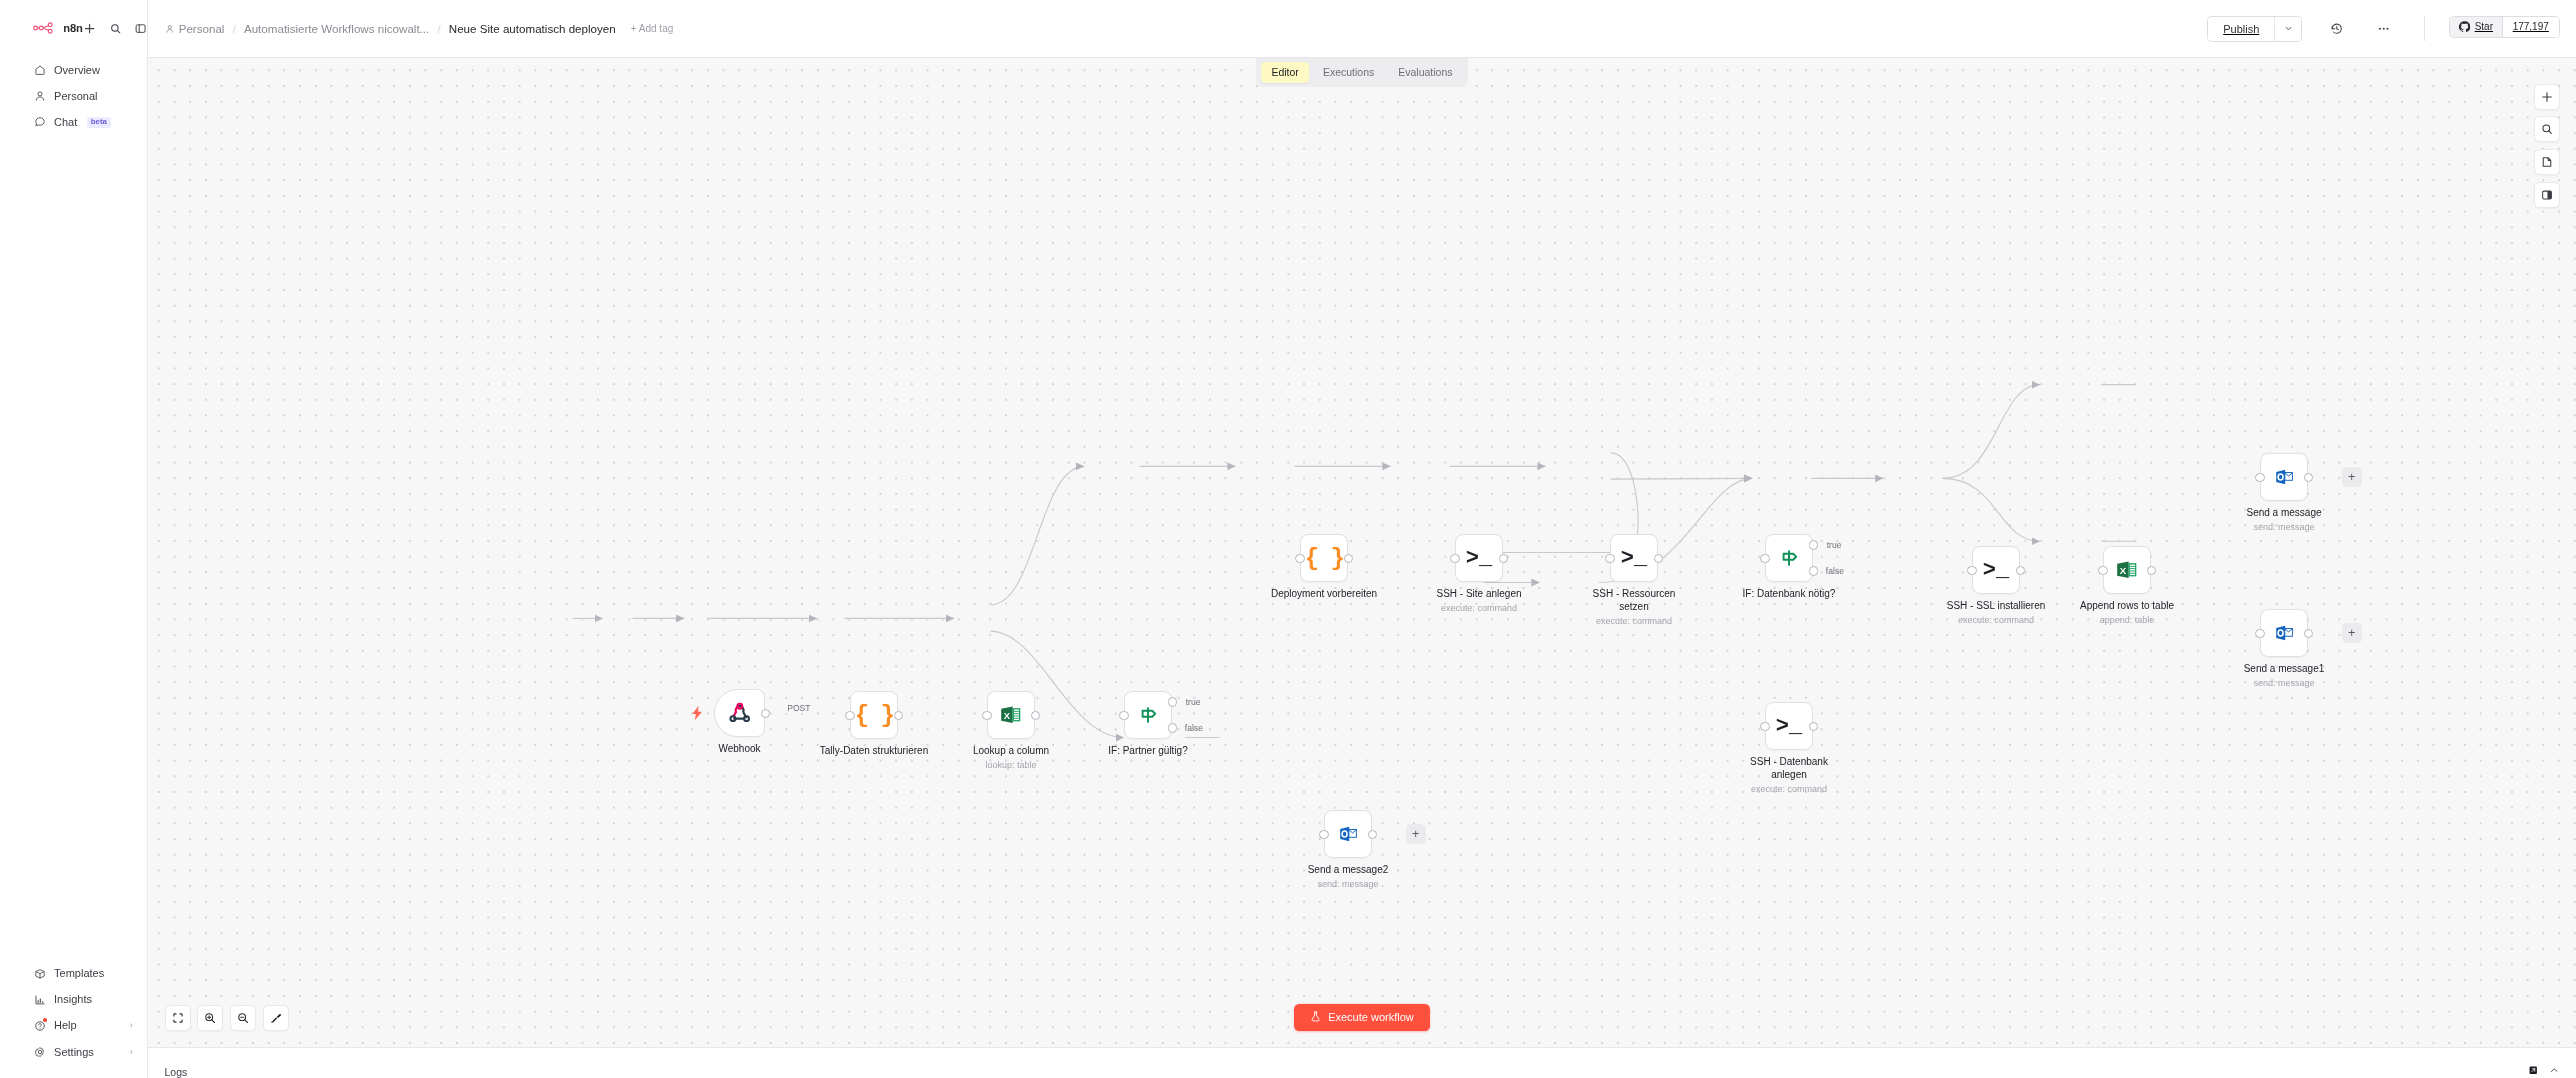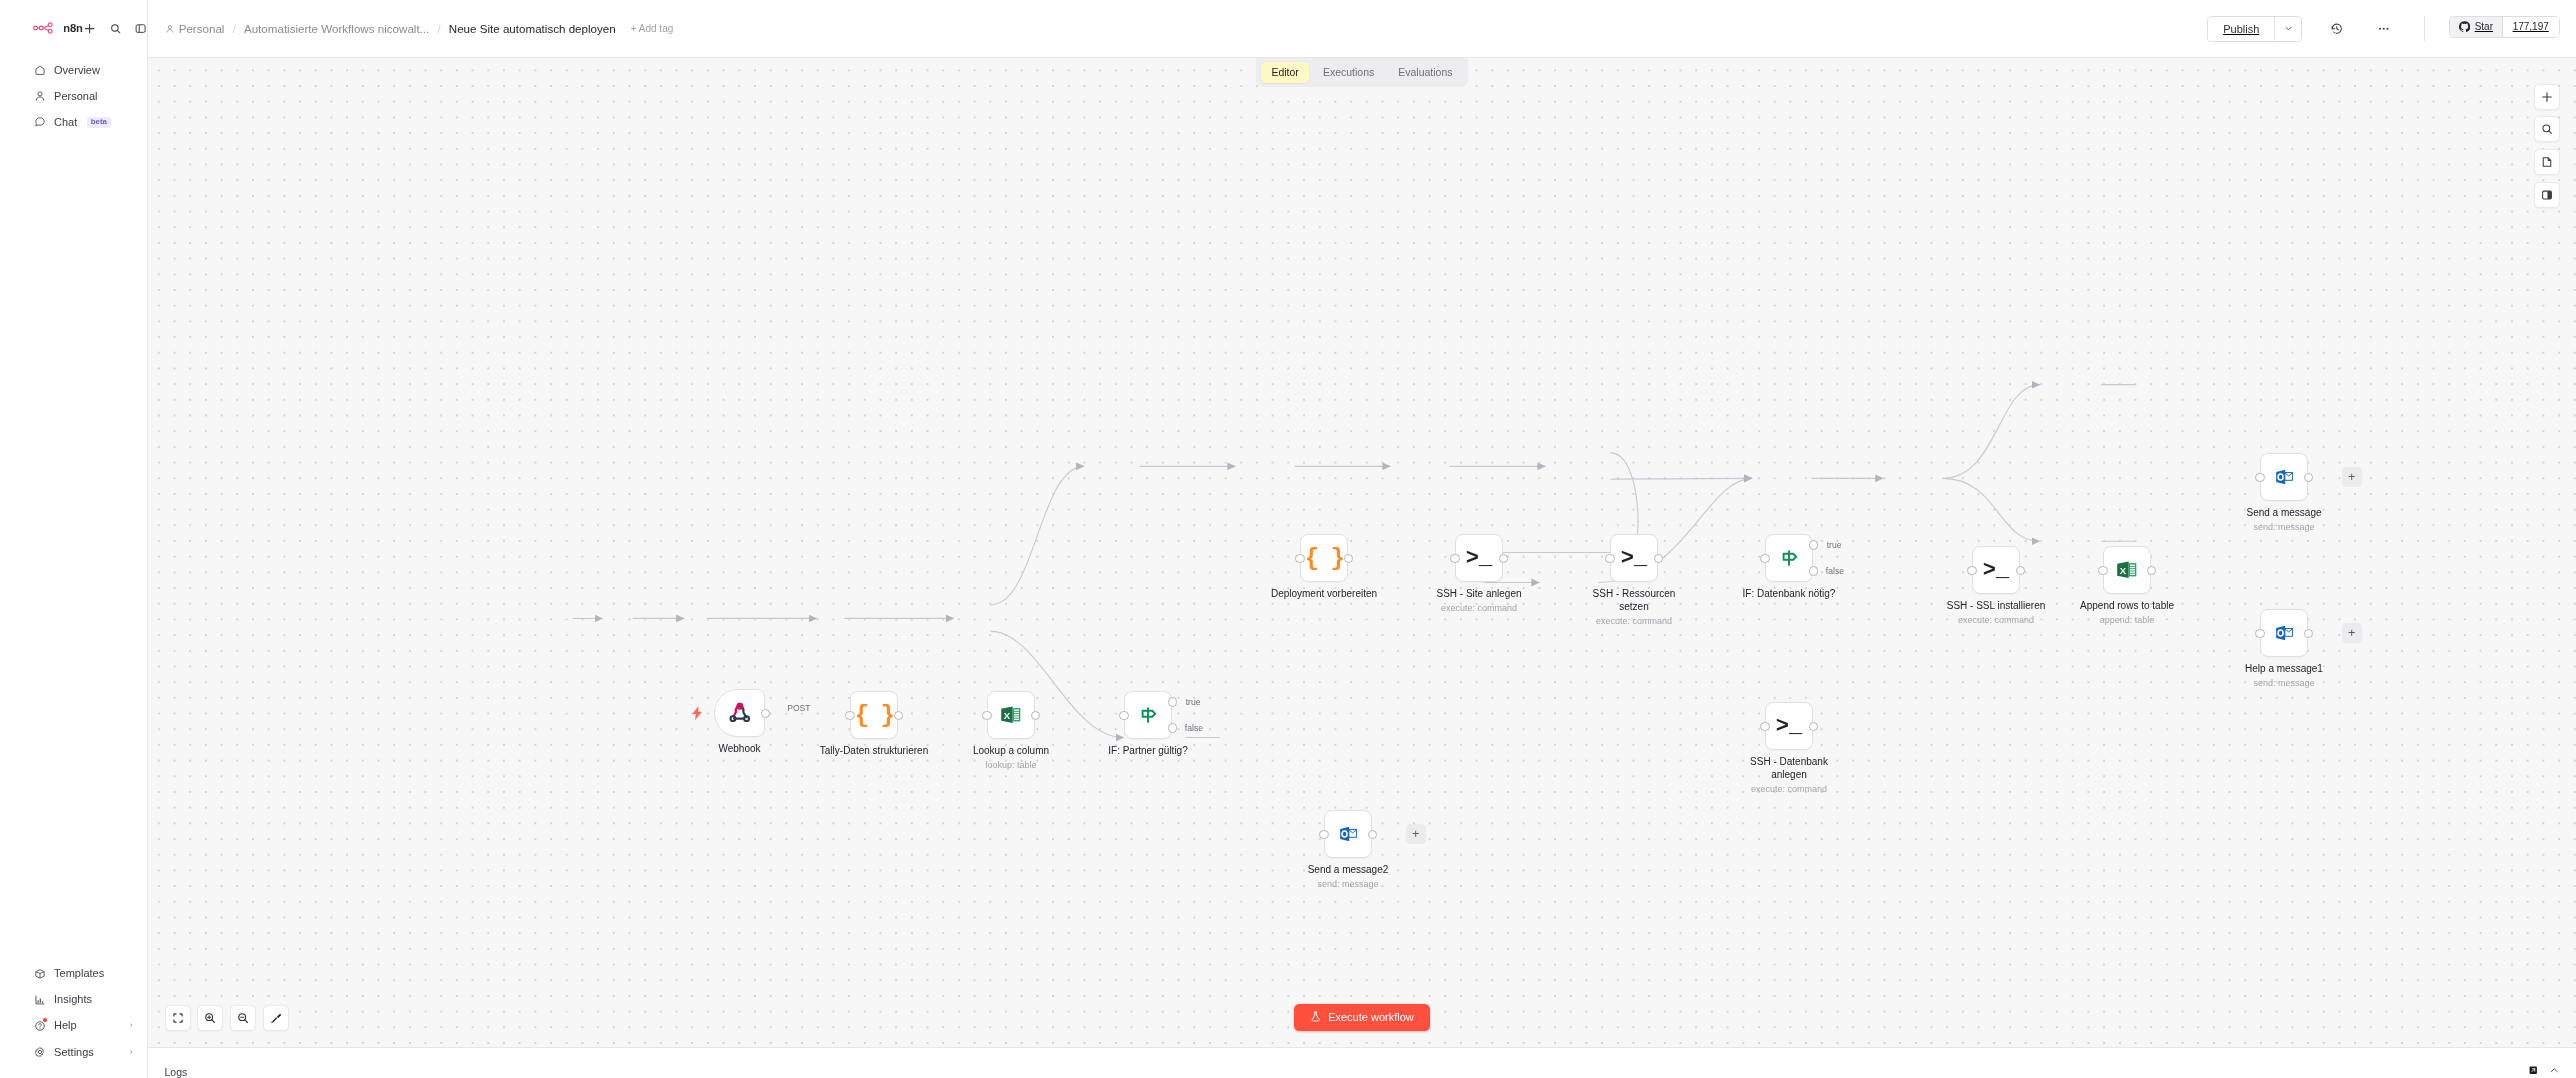--- a/index.html
+++ b/index.html
@@ -572,21 +572,21 @@
           <div class="node-box">
             <svg class="nico" width="24" height="24" viewBox="0 0 40 40">
               <path d="M7 11.5L22 8v24L7 28.5z" fill="#1565c0"></path>
               <rect x="21.5" y="12.5" width="12.5" height="13" fill="#ffffff" stroke="#1565c0" stroke-width="1.6"></rect>
               <path d="M21.5 13.2l6.3 5 6.2-5" fill="none" stroke="#1565c0" stroke-width="1.6"></path>
               <ellipse cx="14.3" cy="20" rx="4.1" ry="5" fill="none" stroke="#ffffff" stroke-width="2.6"></ellipse>
             </svg>
             <span class="port in"></span>
             <span class="port out"></span>
           </div>
-          <div class="node-label">Help a message1</div>
+          <div class="node-label">Send a message1</div>
           <div class="node-sub" style="top:69px;">send: message</div>
           <div class="plus-stub" style="left:82px; top:14.2px;">+</div>
         </div>
 
         <div class="node" style="left:1176px; top:752px;">
           <div class="node-box">
             <svg class="nico" width="24" height="24" viewBox="0 0 40 40">
               <path d="M7 11.5L22 8v24L7 28.5z" fill="#1565c0"></path>
               <rect x="21.5" y="12.5" width="12.5" height="13" fill="#ffffff" stroke="#1565c0" stroke-width="1.6"></rect>
               <path d="M21.5 13.2l6.3 5 6.2-5" fill="none" stroke="#1565c0" stroke-width="1.6"></path>

